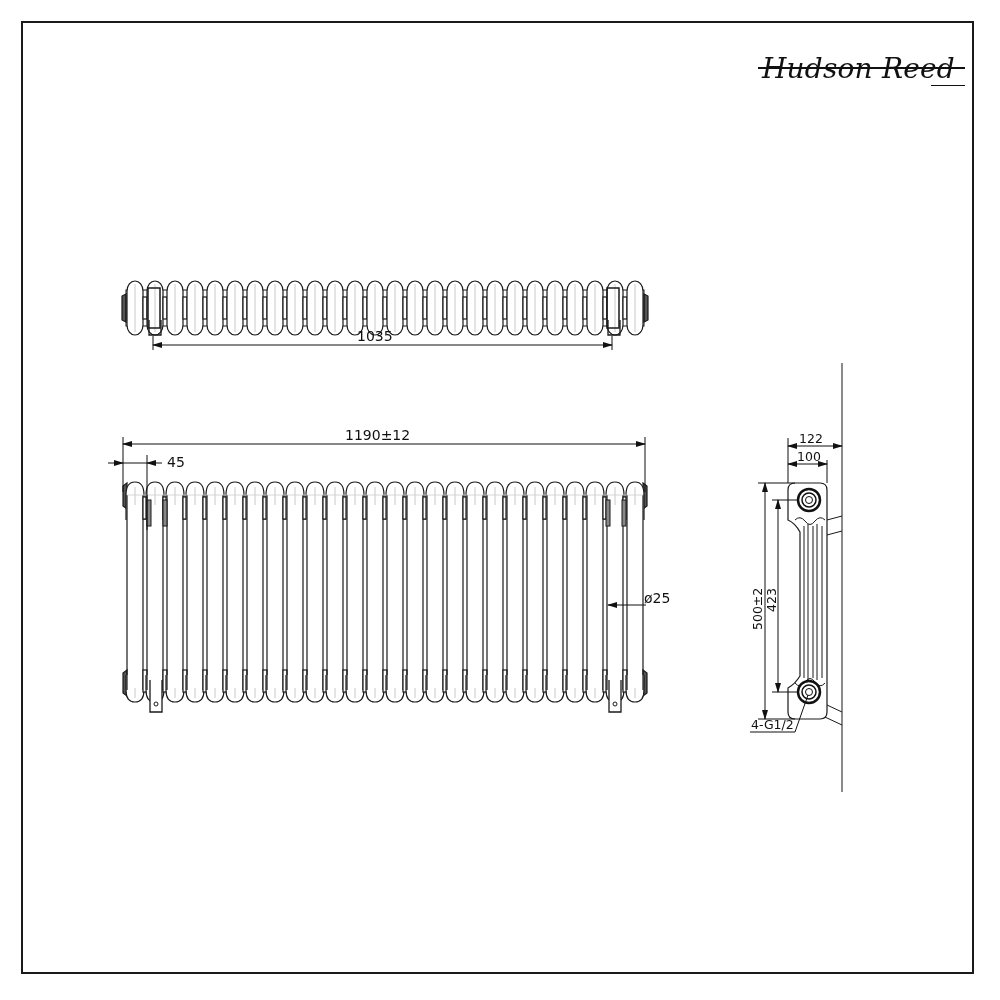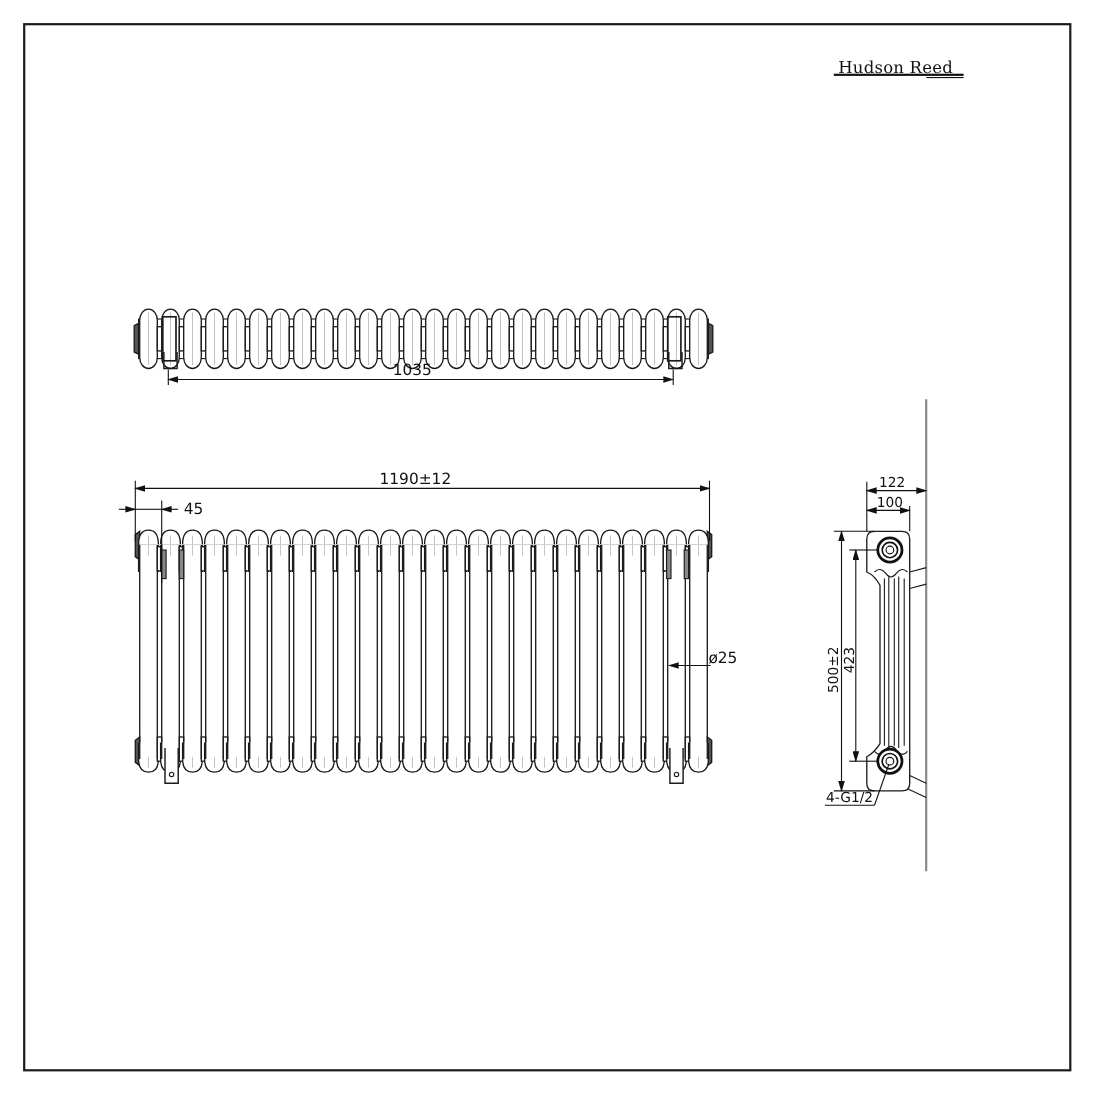--- a/index.html
+++ b/index.html
@@ -1,18 +1,18 @@
 <!DOCTYPE html>
 <html><head>
 <meta charset="utf-8">
 <style>
   html, body { margin:0; padding:0; background:#ffffff; }
   body { width:1000px; height:1000px; position:relative; overflow:hidden; font-family:"DejaVu Sans", sans-serif; }
   .frame { position:absolute; left:21px; top:21px; width:953px; height:953px; border:2.5px solid #1a1a1a; box-sizing:border-box; }
-  .brand { position:absolute; left:762px; top:52px; font-family:"DejaVu Serif", serif; font-size:15px; color:#111; letter-spacing:0.2px; }
+  .brand { position:absolute; left:762px; top:52px; font-family:"DejaVu Serif", serif; font-size:28px; color:#111; letter-spacing:0.2px;font-style:italic; }
   .brand .strike { position:absolute; left:-4px; right:-10px; top:15px; height:1.5px; background:#111; }
   .brand .under { position:absolute; right:-10px; width:34px; bottom:-1px; height:1.5px; background:#111; }
   svg.drawing { position:absolute; left:0; top:0; }
   .dim { font-family:"DejaVu Sans", sans-serif; font-size:14px; fill:#111; }
   .dim-sm { font-family:"DejaVu Sans", sans-serif; font-size:12.5px; fill:#111; }
 </style>
 </head>
 <body>
 
 <div class="frame"></div>

